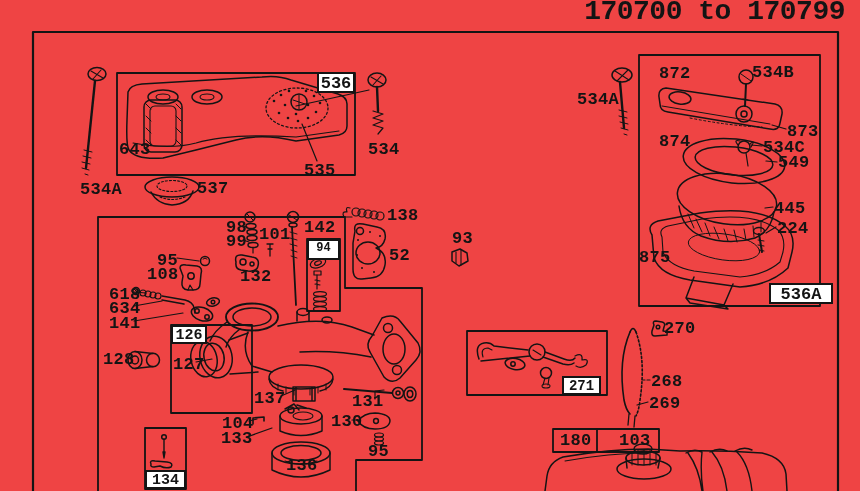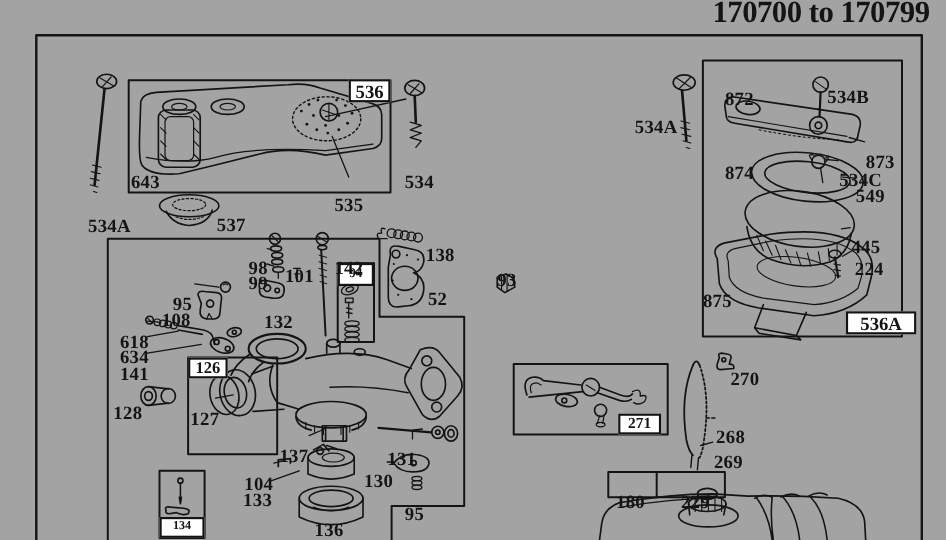--- a/index.html
+++ b/index.html
@@ -1,22 +1,22 @@
 <!DOCTYPE html>
 <html><head>
 <meta charset="utf-8">
 <style>
   html,body{margin:0;padding:0;background:#fff;}
-  .stage{position:relative;width:860px;height:491px;background:#a3a3a3;overflow:hidden;
-         font-family:Liberation Serif, serif;color:#141414;}
+  .stage{position:relative;width:860px;height:491px;background:#ef4444;overflow:hidden;
+         font-family:Liberation Mono, monospace;color:#141414;}
   .stage svg{position:absolute;left:0;top:0;}
   .title{position:absolute;top:-4px;right:15px;font-size:28px;font-weight:bold;
          letter-spacing:-0.5px;white-space:nowrap;}
   .pl{position:absolute;font-size:17px;font-weight:bold;line-height:1;white-space:nowrap;
-      letter-spacing:0.3px;margin-top:16px;}
+      letter-spacing:0.3px;}
   .bl{position:absolute;box-sizing:border-box;border:2px solid #141414;background:#fff;
       font-size:12px;font-weight:bold;text-align:center;line-height:1.05;padding-top:1px;}
   svg *{vector-effect:non-scaling-stroke;}
 </style>
 </head>
 <body>
 
 <div class="stage">
 
 <svg width="860" height="491" viewBox="0 0 860 491" fill="none" stroke="#141414" stroke-width="1.5" stroke-linecap="round" stroke-linejoin="round">
@@ -399,21 +399,21 @@
       <path d="M634,450 L639,453" stroke-width="1"></path>
     </g>
   </g>
 </svg>
 
 <div class="title">170700 to 170799</div>
 
 <div class="bl" style="left:317px;top:72px;width:38px;height:21px;font-size:17px">536</div>
 <div class="bl" style="left:307px;top:239px;width:33px;height:21px">94</div>
 <div class="bl" style="left:171px;top:325px;width:36px;height:19px;font-size:15px">126</div>
-<div class="bl" style="left:145px;top:470px;width:41px;height:19px;font-size:11px">134</div>
+<div class="bl" style="left:145px;top:470px;width:41px;height:19px;font-size:15px">134</div>
 <div class="bl" style="left:562px;top:376px;width:39px;height:19px;font-size:14px">271</div>
 <div class="bl" style="left:769px;top:283px;width:64px;height:21px;font-size:17px">536A</div>
 
 <div class="pl" style="left:80px;top:181px">534A</div>
 <div class="pl" style="left:368px;top:141px">534</div>
 <div class="pl" style="left:304px;top:162px">535</div>
 <div class="pl" style="left:119px;top:141px">643</div>
 <div class="pl" style="left:197px;top:180px">537</div>
 
 <div class="pl" style="left:226px;top:219px">98</div>
@@ -447,15 +447,15 @@
 <div class="pl" style="left:763px;top:139px">534C</div>
 <div class="pl" style="left:778px;top:154px">549</div>
 <div class="pl" style="left:774px;top:200px">445</div>
 <div class="pl" style="left:777px;top:220px">224</div>
 <div class="pl" style="left:639px;top:249px">875</div>
 
 <div class="pl" style="left:664px;top:320px">270</div>
 <div class="pl" style="left:651px;top:373px">268</div>
 <div class="pl" style="left:649px;top:395px">269</div>
 <div class="pl" style="left:560px;top:432px">180</div>
-<div class="pl" style="left:619px;top:432px">229</div>
+<div class="pl" style="left:619px;top:432px">103</div>
 
 </div>
 
 </body></html>

